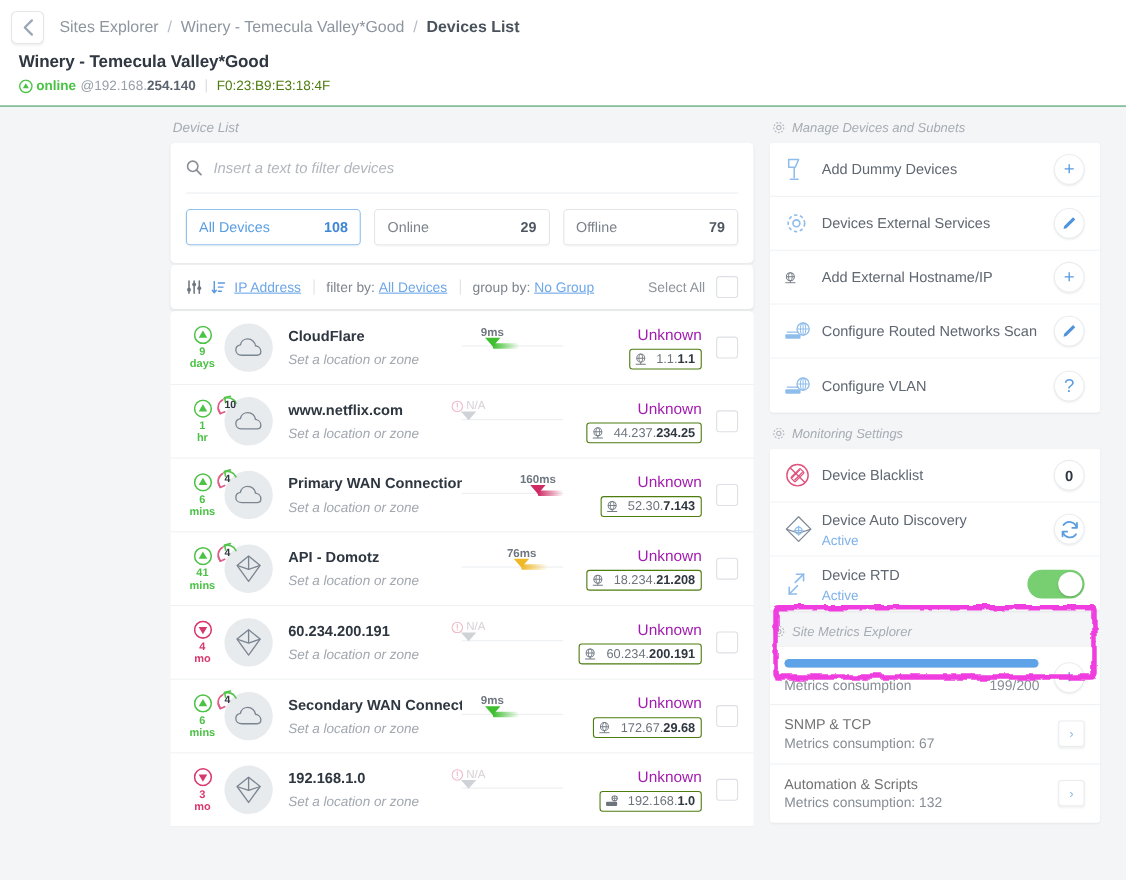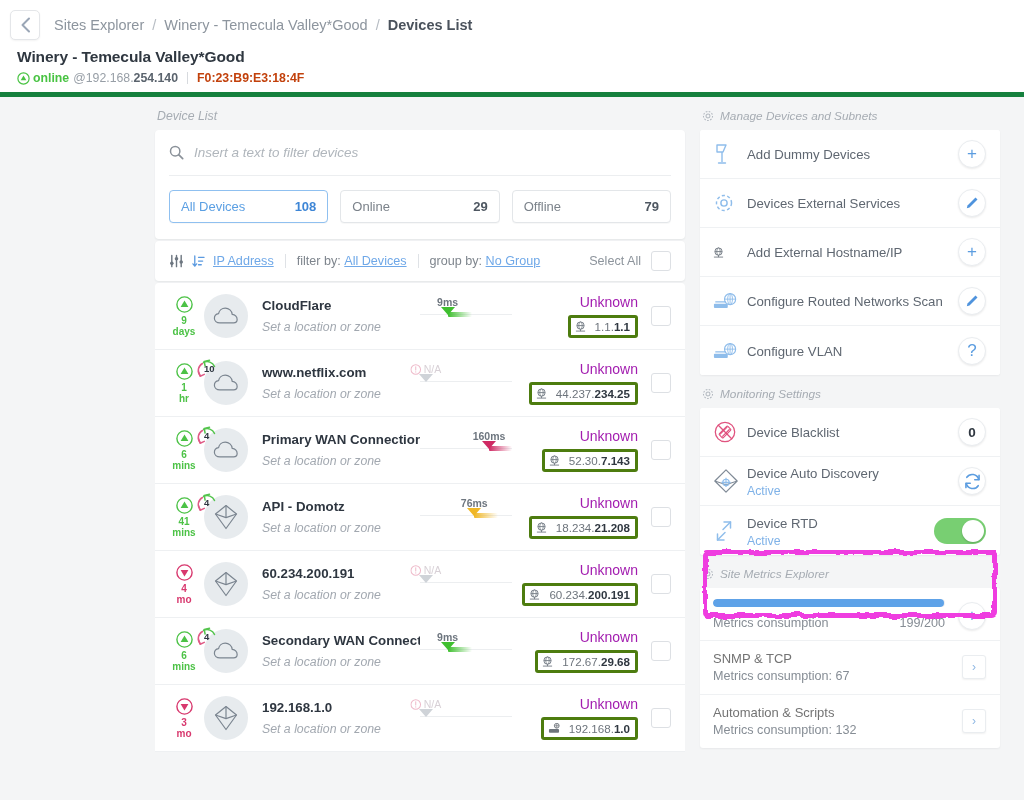--- a/index.html
+++ b/index.html
@@ -8,21 +8,21 @@
     font-family: "Liberation Sans", sans-serif;
     background: #f4f5f6;
     overflow: hidden;
     -webkit-font-smoothing: antialiased;
   }
 
   
   .topbar {
     background: #ffffff;
     height: 97px;
-    border-bottom: 5px solid #15803d;
+    border-bottom: 1px solid #15803d;
     position: relative;
   }
   .breadcrumb {
     display: flex; align-items: center;
     padding: 8px 0 0 10px;
     height: 42px;
   }
   .back-btn {
     width: 30px; height: 30px;
     border: 1px solid #e4e6e9;
@@ -60,21 +60,21 @@
     white-space: nowrap;
   }
   .site-meta .online-ico { margin-right: 3px; display:flex; }
   .site-meta .online-txt { color: #49c343; font-weight: bold; margin-right: 4px; }
   .site-meta .ip { color: #979ea6; }
   .site-meta .ip b { color: #5a636d; }
   .site-meta .divider {
     display: inline-block; width: 1px; height: 12px;
     background: #d7dade; margin: 0 9px;
   }
-  .site-meta .mac { color: #c2410c; font-weight: bold; }
+  .site-meta .mac { color: #4d7c0f; }
 
   
   .body-wrap {
     position: relative;
     height: 703px;
     background: #f4f5f6;
   }
 
   
   .list-col {
@@ -250,21 +250,21 @@
     transform: translateX(-50%);
   }
 
   .right-col {
     flex: 0 0 auto;
     width: 126px;
     display: flex; flex-direction: column; align-items: flex-end;
   }
   .unknown-txt { font-size: 14px; color: #a21caf; margin-bottom: 5px; }
   .ip-badge {
-    border: 3px solid #4d7c0f;
+    border: 1px solid #4d7c0f;
     border-radius: 3px;
     padding: 2px 5px 2px 4px;
     font-size: 11.6px;
     color: #6d747c;
     display: flex; align-items: center; gap: 9px;
     background: #fff;
     white-space: nowrap;
   }
   .ip-badge b { color: #2f3740; }
   .row-chk { margin-left: 13px; flex: 0 0 auto; }

